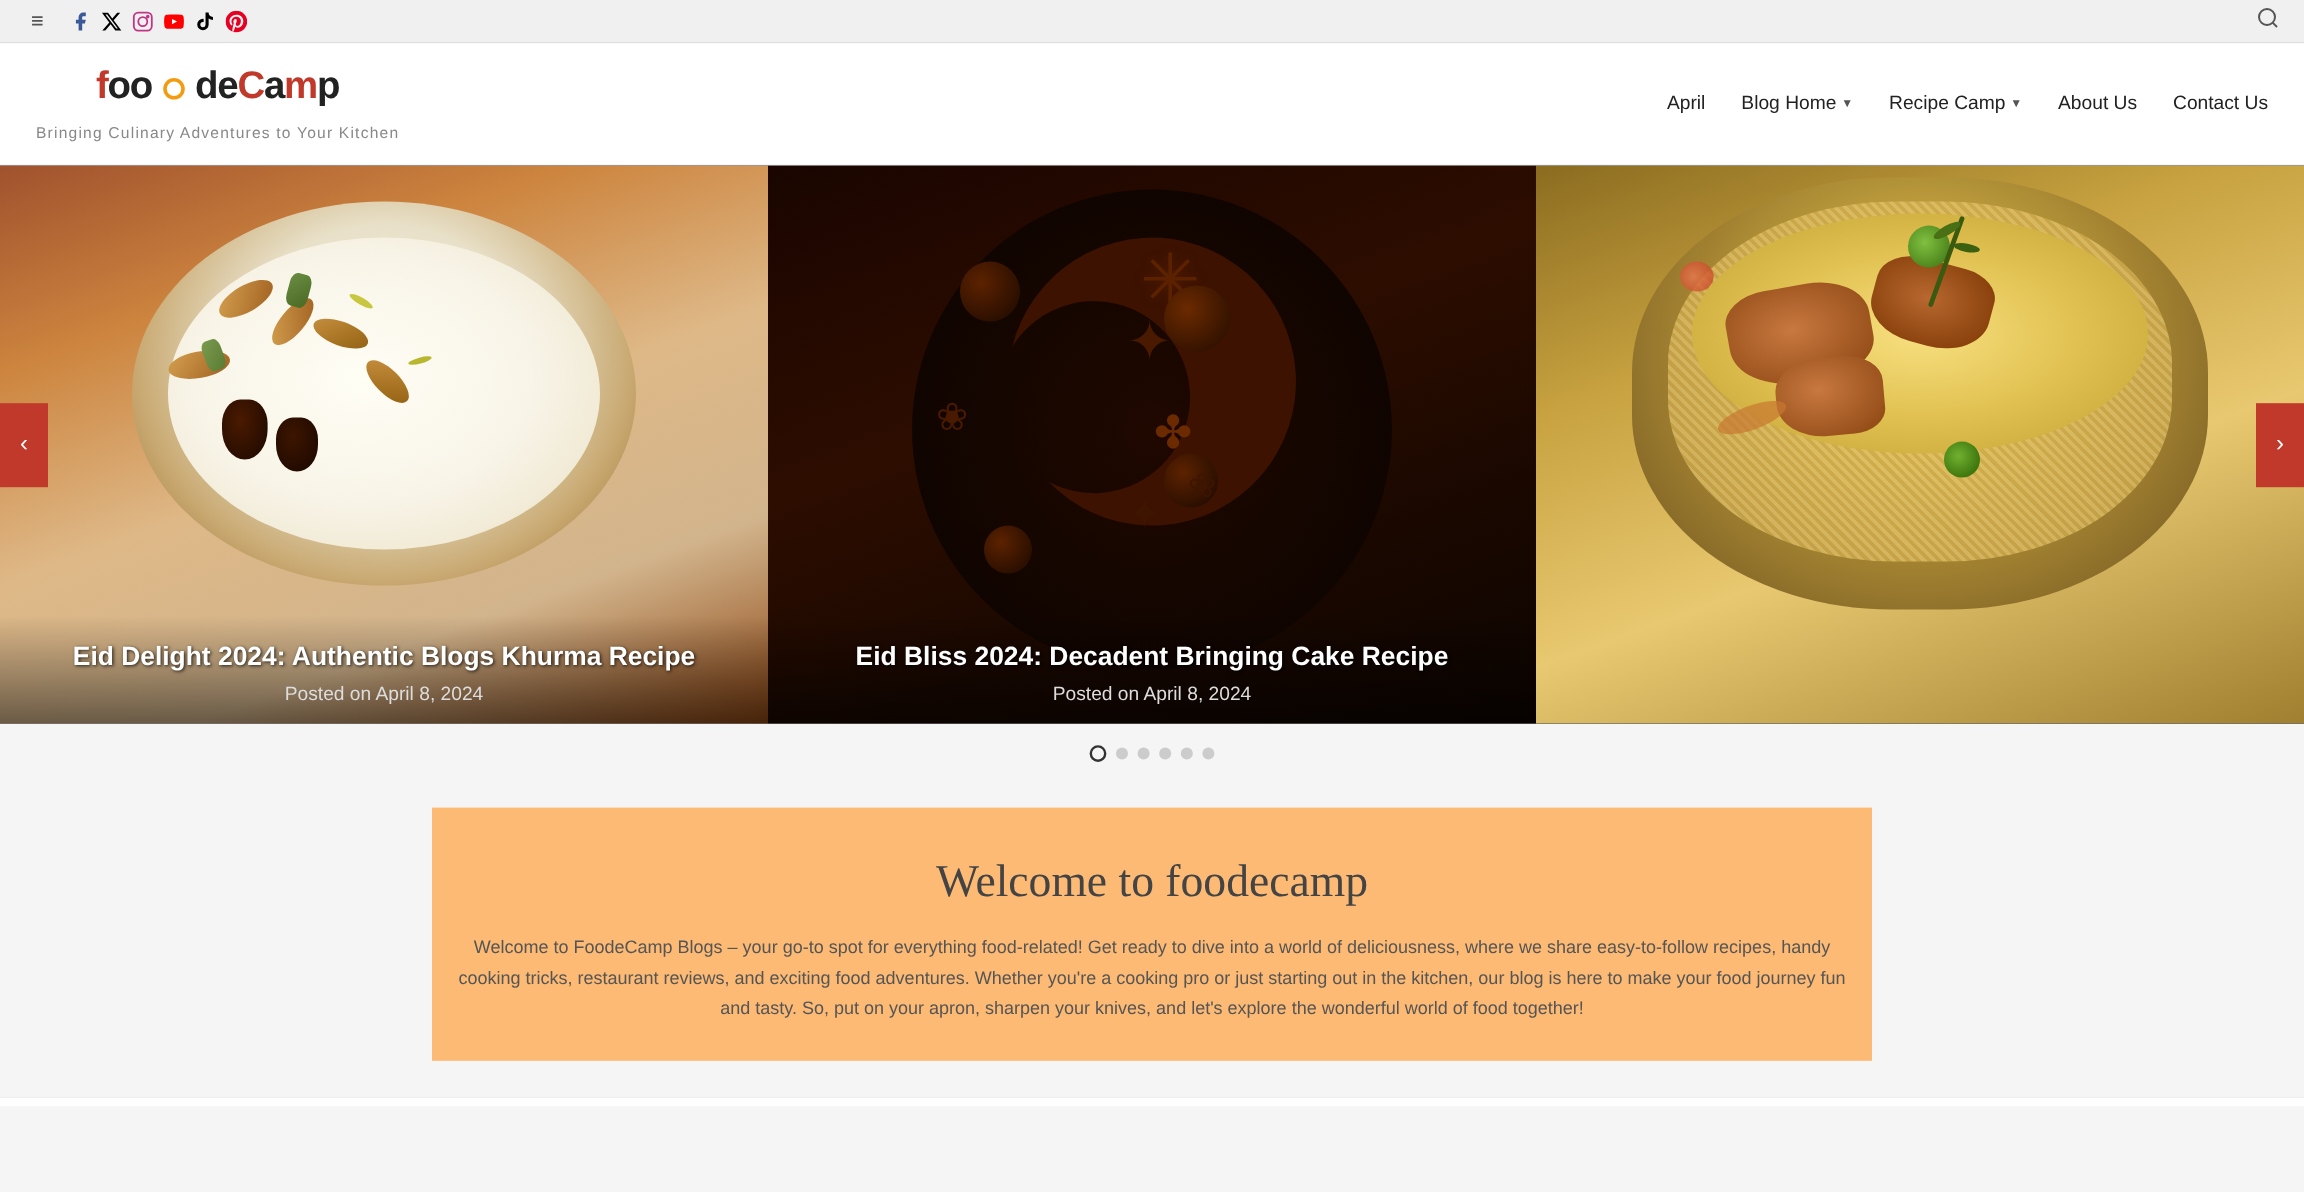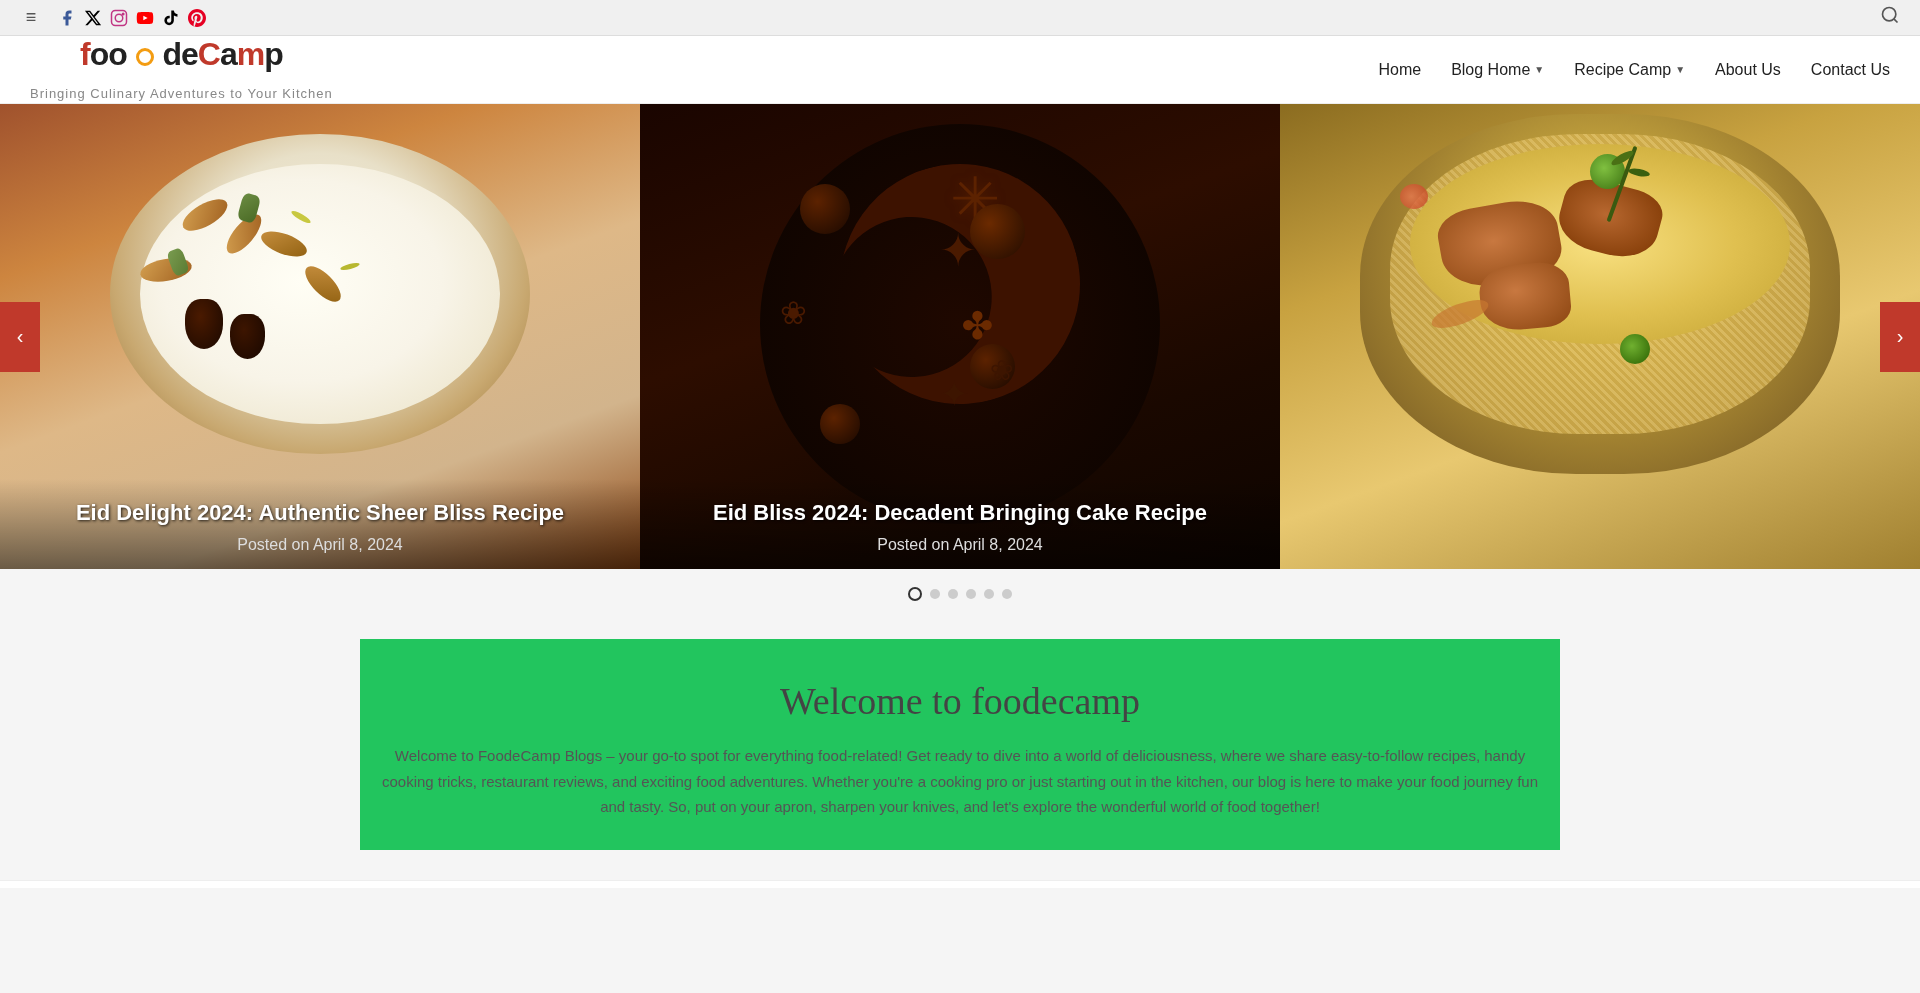--- a/index.html
+++ b/index.html
@@ -43,21 +43,21 @@
     }
 
     
     .header {
       background: #fff;
       border-bottom: 1px solid #eee;
       display: flex;
       align-items: center;
       justify-content: space-between;
       padding: 10px 30px;
-      height: 68px;
+      height: 102px;
     }
     .logo-wrap {
       display: flex;
       flex-direction: column;
       align-items: center;
     }
     .logo-text {
       font-size: 32px;
       font-weight: 900;
       letter-spacing: -1px;
@@ -175,21 +175,21 @@
     }
     .dot.active {
       background: transparent;
       border: 2px solid #333;
       width: 14px;
       height: 14px;
     }
 
     
     .welcome-section {
-      background: #22c55e;
+      background: #fdba74;
       padding: 40px 20px 30px;
       text-align: center;
       max-width: 1200px;
       margin: 0 auto;
     }
     .welcome-title {
       font-size: 38px;
       font-weight: 400;
       color: #444;
       margin-bottom: 20px;
@@ -272,21 +272,21 @@
 <div class="header">
   <div class="logo-wrap">
     <div class="logo-text">
       <span class="f">f</span><span class="oo">oo</span><span class="d" style="position:relative;">
         <span style="display:inline-block;width:18px;height:18px;border:3px solid #f39c12;border-radius:50%;vertical-align:middle;margin:0 1px;"></span>
       </span><span style="color:#222;">de</span><span class="camp" style="color:#c0392b;">C</span><span style="color:#222;">a</span><span class="camp" style="color:#c0392b;">m</span><span style="color:#222;">p</span>
     </div>
     <div class="logo-tagline">Bringing Culinary Adventures to Your Kitchen</div>
   </div>
   <nav>
-    <a href="#">Home</a>
+    <a href="#">April</a>
     <div class="nav-dropdown">
       <a href="#">Blog Home</a>
       <span class="arrow">▼</span>
     </div>
     <div class="nav-dropdown">
       <a href="#">Recipe Camp</a>
       <span class="arrow">▼</span>
     </div>
     <a href="#">About Us</a>
     <a href="#">Contact Us</a>
@@ -319,21 +319,21 @@
         <div style="position:absolute;top:195px;left:185px;width:38px;height:50px;background:radial-gradient(ellipse at 40% 35%,#4a1a00,#1a0800);border-radius:40% 40% 50% 50%;"></div>
         <div style="position:absolute;top:210px;left:230px;width:35px;height:45px;background:radial-gradient(ellipse at 40% 35%,#3d1500,#180700);border-radius:40% 40% 50% 50%;"></div>
 
         <div style="position:absolute;top:90px;left:240px;width:18px;height:28px;background:linear-gradient(135deg,#6b8c42,#4a6a25);border-radius:30%;transform:rotate(15deg);"></div>
         <div style="position:absolute;top:145px;left:170px;width:16px;height:26px;background:linear-gradient(135deg,#7a9c50,#5a7a32);border-radius:30%;transform:rotate(-20deg);"></div>
 
         <div style="position:absolute;top:110px;left:290px;width:22px;height:6px;background:#c8c840;border-radius:50%;transform:rotate(30deg);"></div>
         <div style="position:absolute;top:160px;left:340px;width:20px;height:5px;background:#b8b830;border-radius:50%;transform:rotate(-15deg);"></div>
       </div>
       <div class="slide-caption">
-        <h2>Eid Delight 2024: Authentic Sheer Bliss Recipe</h2>
+        <h2>Eid Delight 2024: Authentic Blogs Khurma Recipe</h2>
         <p>Posted on April 8, 2024</p>
       </div>
     </div>
 
     <div class="slide">
       <div style="position:absolute;top:0;left:0;right:0;bottom:0;overflow:hidden;">
         <div style="position:absolute;top:0;left:0;right:0;bottom:0;background:linear-gradient(160deg,#1a0500 0%,#2d0d00 40%,#1a0800 70%,#0d0400 100%);"></div>
 
         <div style="position:absolute;top:20px;left:50%;transform:translateX(-50%);width:400px;height:400px;background:radial-gradient(ellipse at 50%,#1f0800,#0a0300);border-radius:50%;"></div>
 

